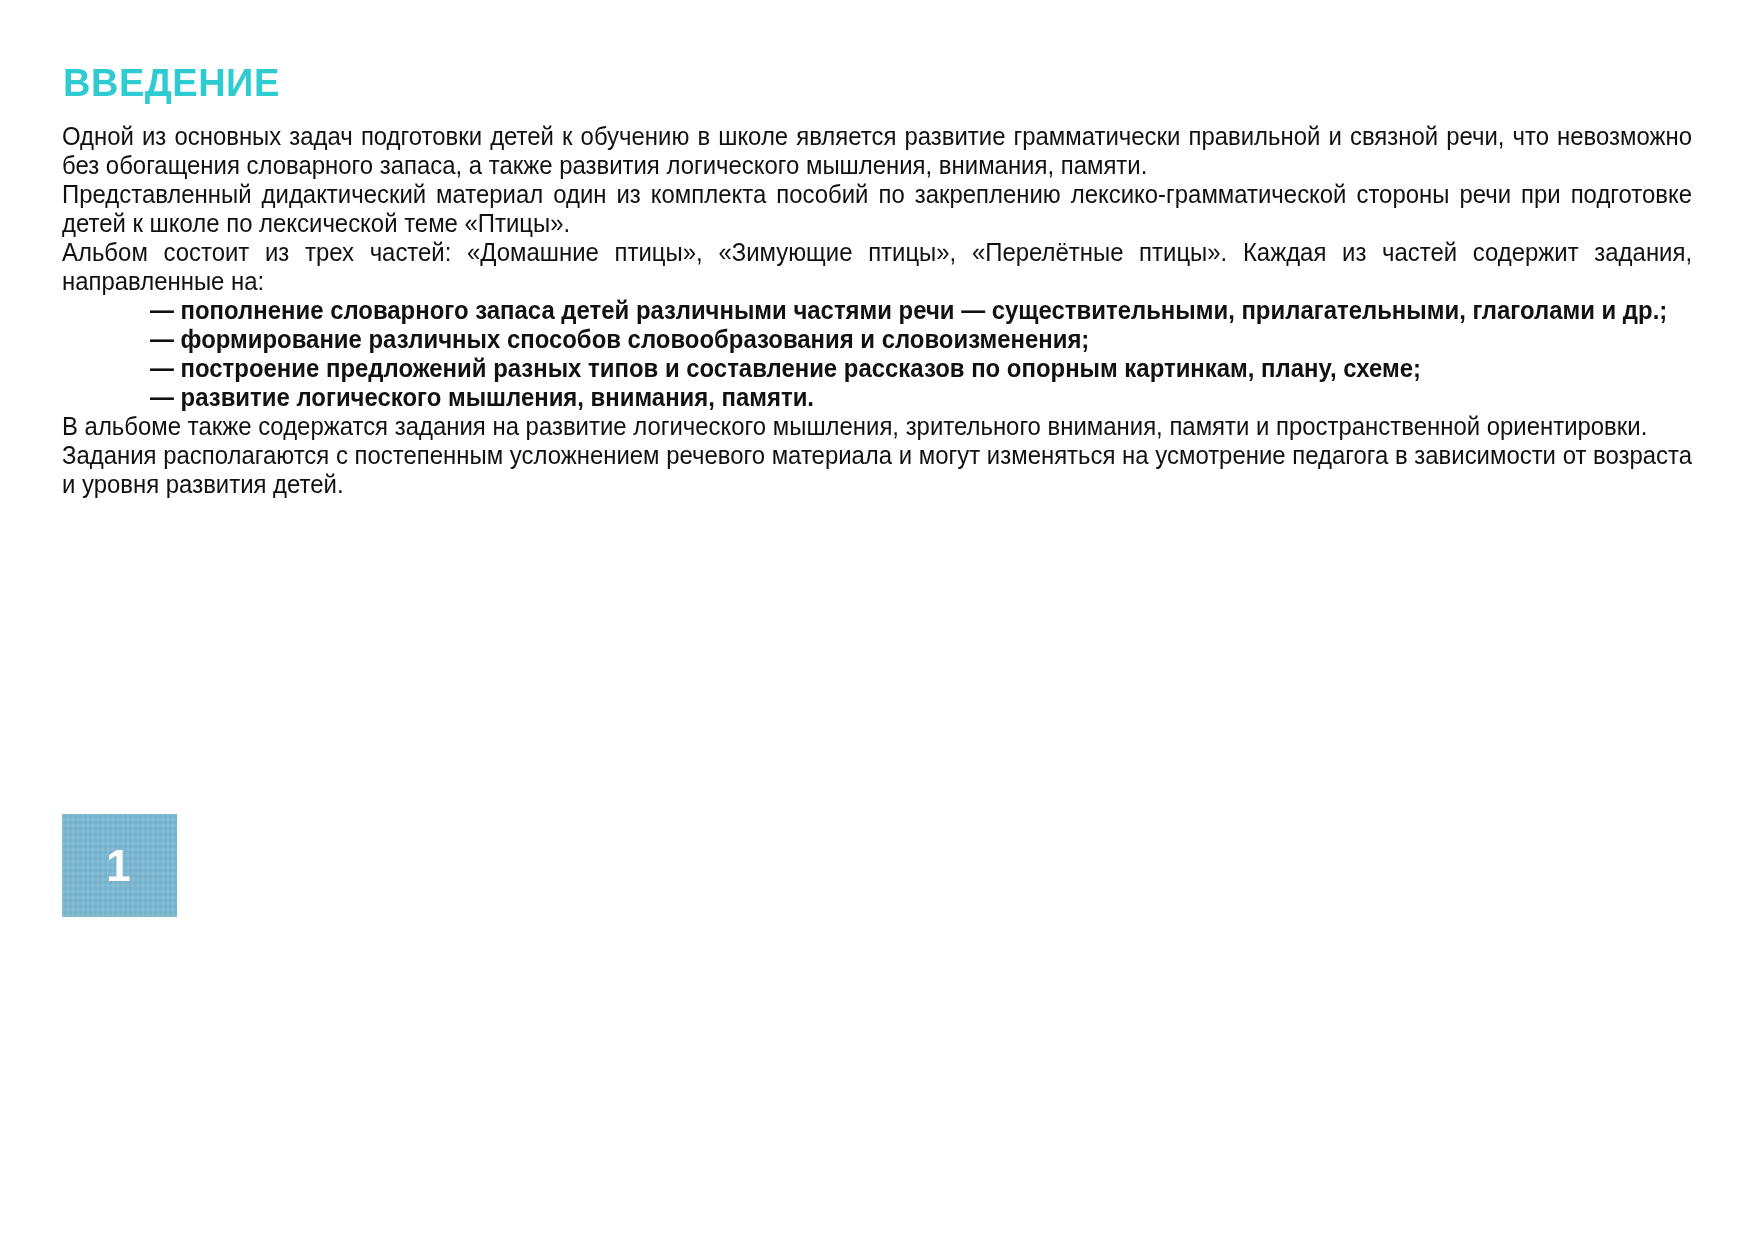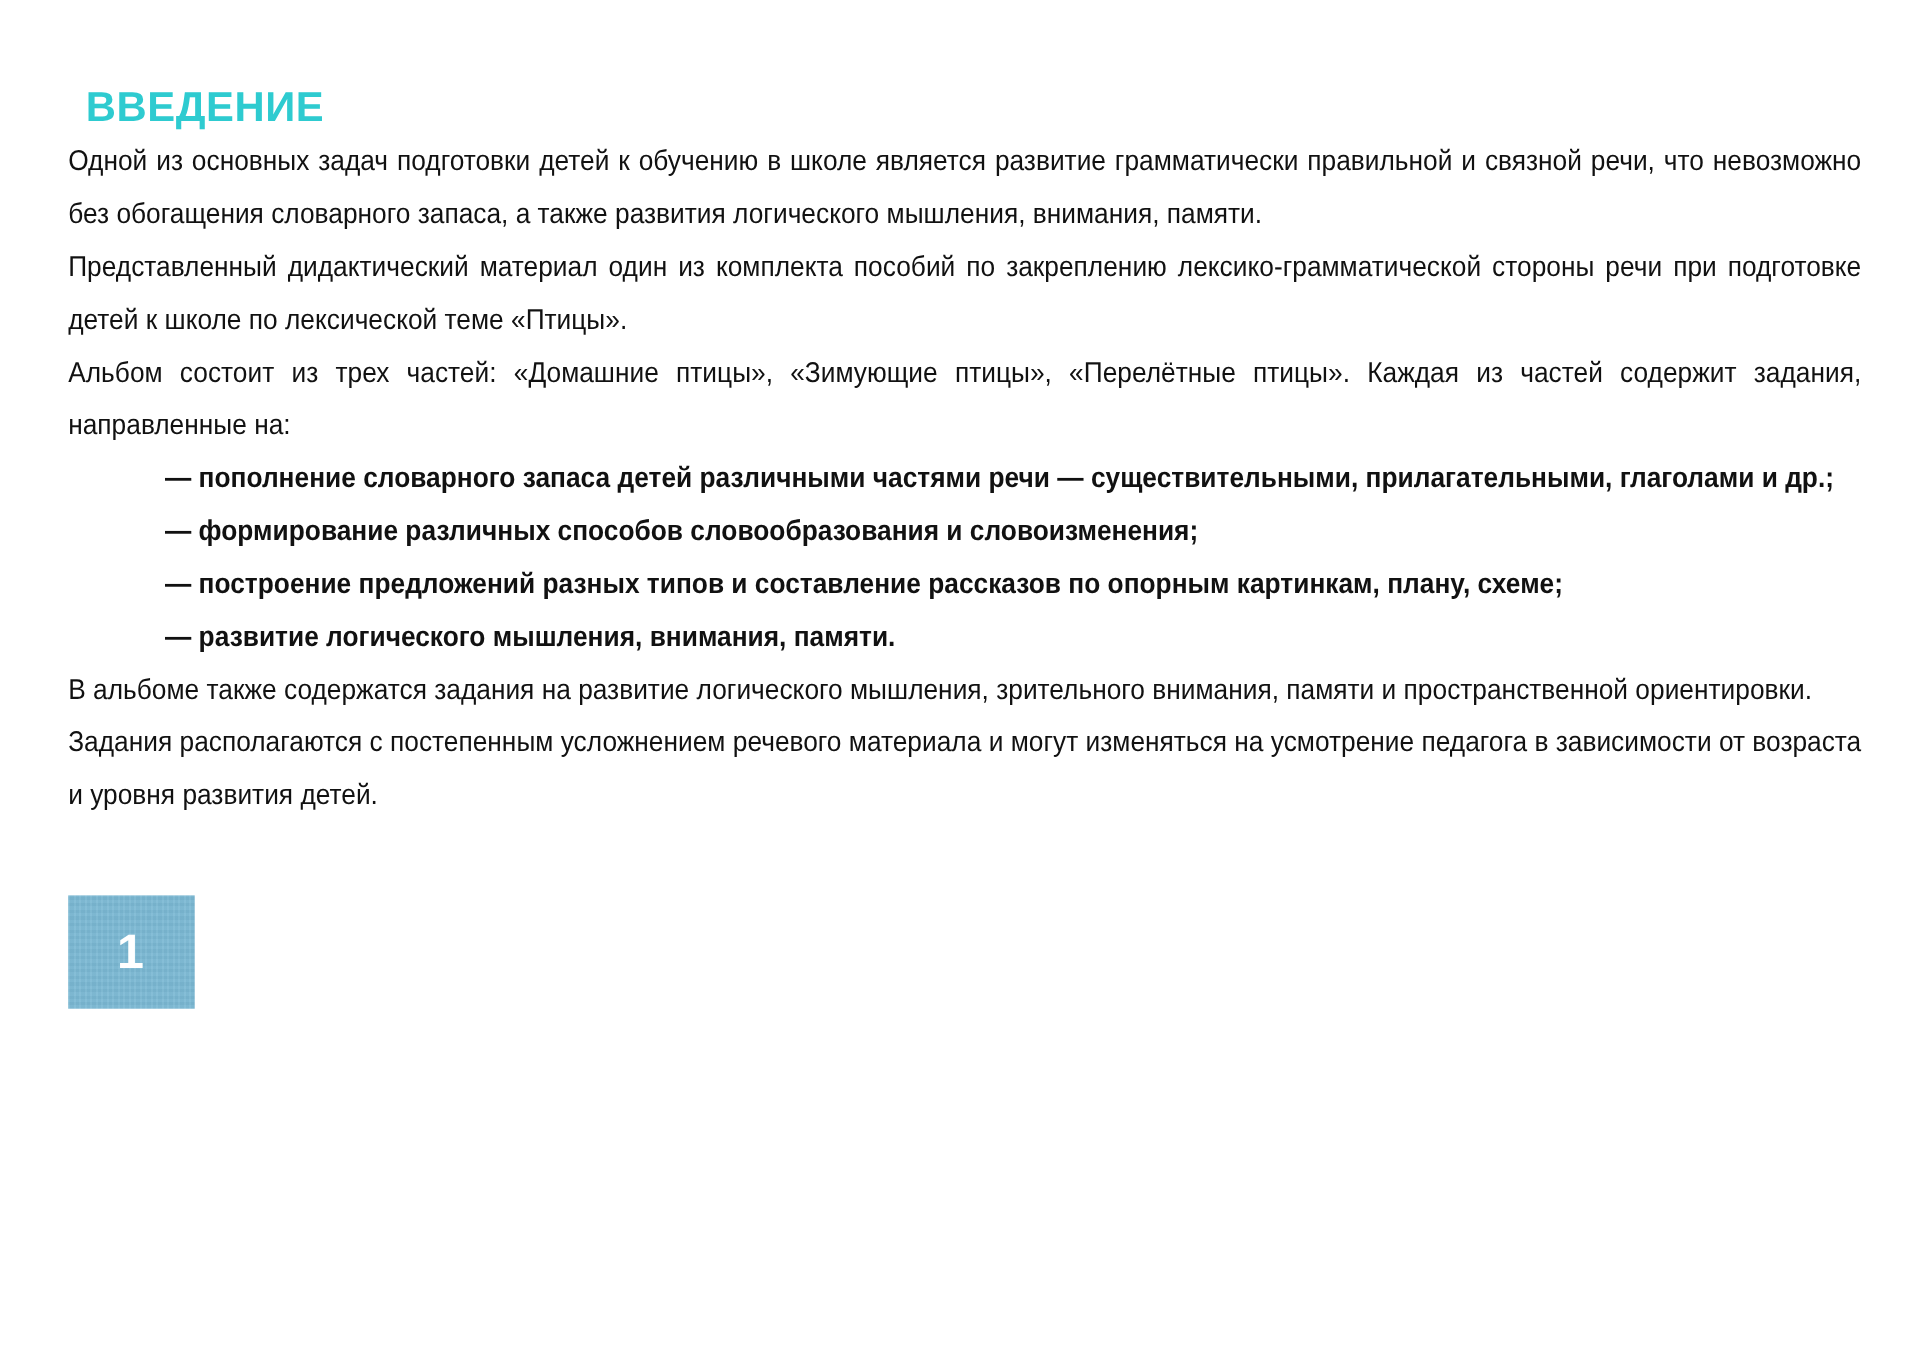--- a/index.html
+++ b/index.html
@@ -18,34 +18,34 @@
     .page {
       position: absolute;
       left: 0; top: 0;
       width: 1754px;
       height: 1240px;
     }
     .title {
       position: absolute;
       left: 63px;
       top: 60px;
-      margin: 15px;
+      margin: 0;
       font-size: 38px;
       font-weight: bold;
       letter-spacing: 0.5px;
       color: #2ecbd0;
       line-height: 46px;
     }
     .body-text {
       position: absolute;
       left: 62px;
       top: 122px;
       width: 1630px;
       font-size: 26px;
-      line-height: 48px;
+      line-height: 29px;
       transform-origin: 0 0;
     }
     .body-text p {
       margin: 0;
       text-align: justify;
       text-align-last: left;
       transform: scaleX(0.92);
       transform-origin: 0 0;
       width: 108.7%;
     }

